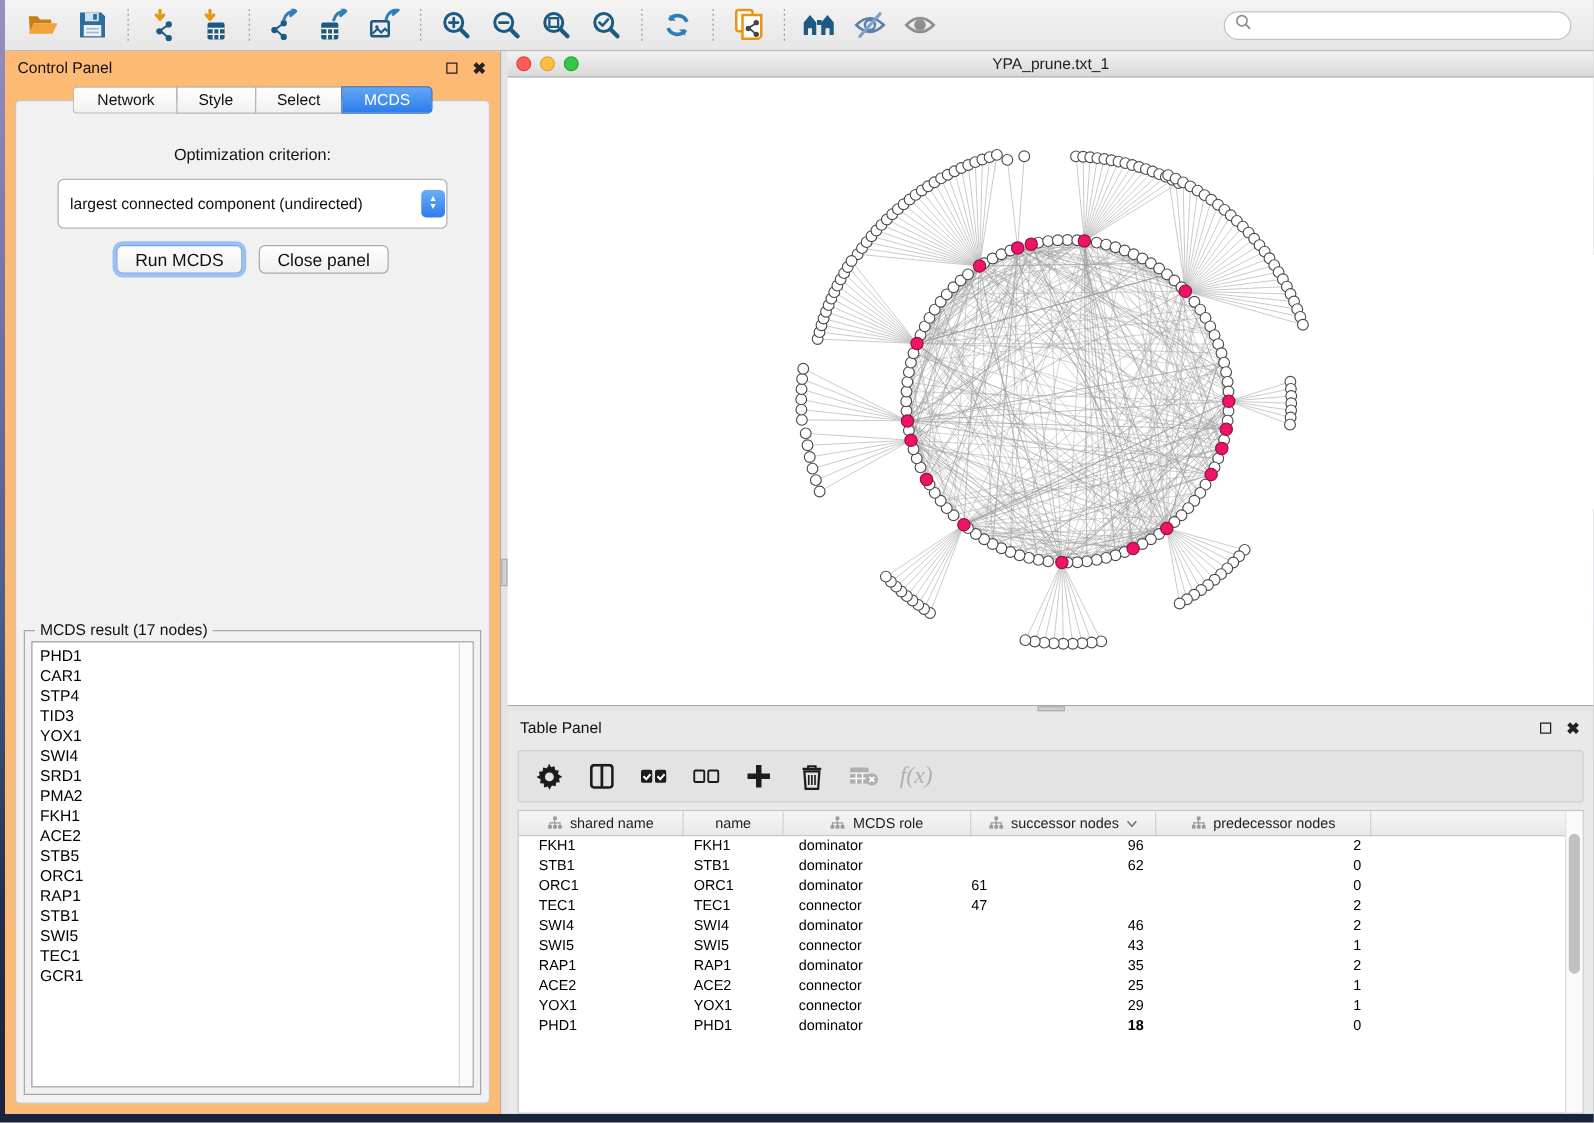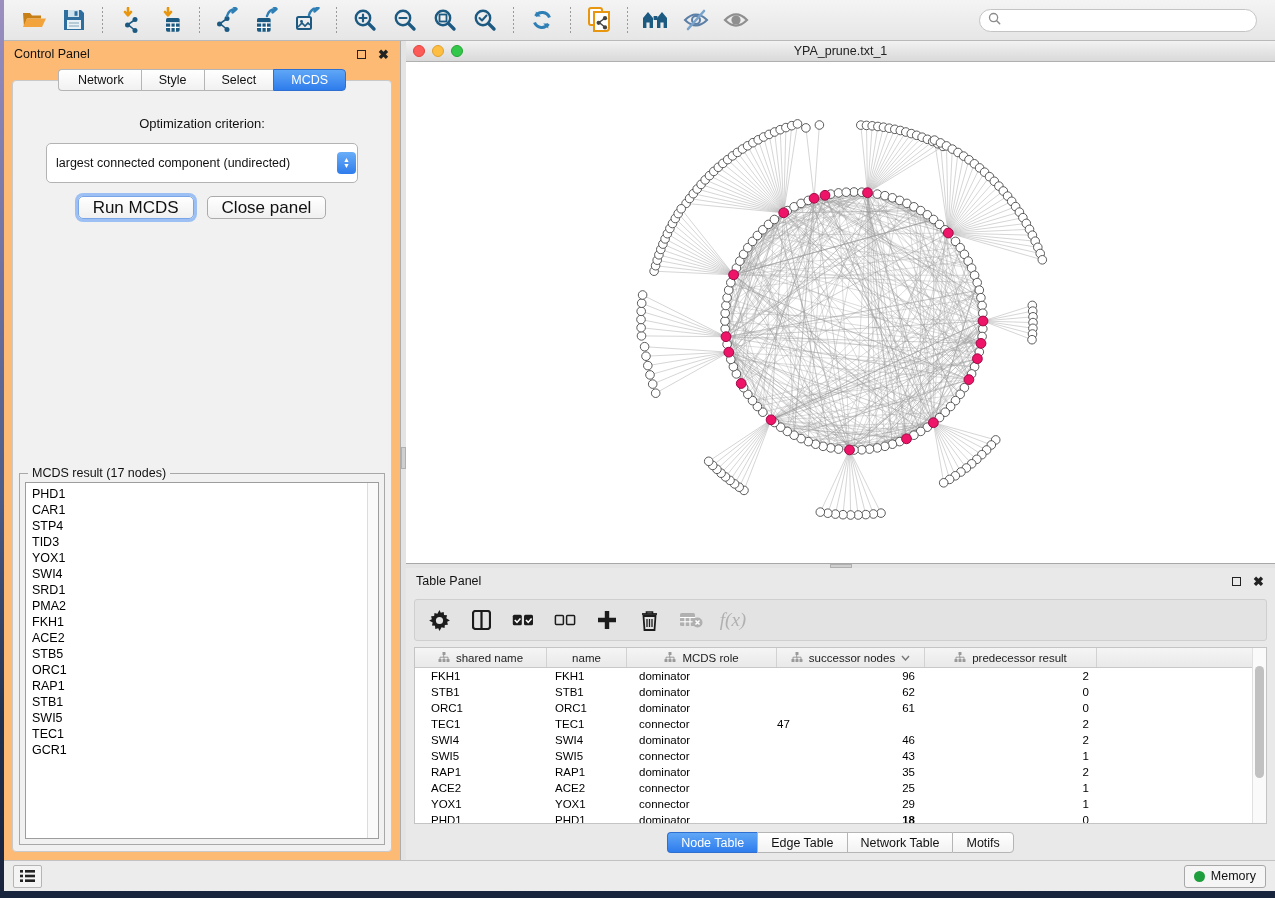--- a/index.html
+++ b/index.html
@@ -56,21 +56,21 @@
   .opt-label { text-align:center; font-size:13px; margin-top:24px; color:#111; }
   .combo { margin:12px auto 0 auto; width:312px; height:40px; background:#fff;
     border:1px solid #b3b3b3; border-radius:5px; display:flex; align-items:center;
     font-size:12.5px; color:#111; cursor:default; }
   .combo .combo-text { flex:1; padding-left:9px; white-space:nowrap; overflow:hidden; }
   .combo .combo-arrows { width:19px; height:22px; margin:0 1px 0 4px; border-radius:4px;
     background:linear-gradient(#6aaef8,#2e7ced); display:flex; flex-direction:column;
     align-items:center; justify-content:center; color:#fff; font-size:7px; line-height:6px; }
   .btn-row { display:flex; justify-content:center; gap:13px; margin-top:13px; }
   .pbtn { height:23px; padding:0 14px; background:linear-gradient(#ffffff,#f0f0f0);
-    border:1px solid #ababab; border-radius:5px; font-size:17px; color:#111;
+    border:1px solid #ababab; border-radius:5px; font-size:14px; color:#111;
     font-family:"Liberation Sans", sans-serif; cursor:default; }
   .pbtn.focused { box-shadow:0 0 0 3px rgba(100,160,245,.6); border-color:#7aa6e8; }
   .result-group { margin:auto 6px 6px 6px; height:372px; border:1px solid #a8a8a8;
     position:relative; background:#f1f1f1; }
   .result-title { position:absolute; top:-8px; left:8px; background:#f1f1f1;
     padding:0 4px; font-size:12.5px; color:#111; }
   .result-list { position:absolute; left:5px; right:5px; top:8px; bottom:5px; background:#fff;
     border:1px solid #9d9d9d; overflow:hidden; display:flex; }
   .result-items { flex:1; padding:3px 0 0 6px; font-size:12.5px; color:#000; }
   .result-items div { height:16px; line-height:16px; }
@@ -1305,21 +1305,21 @@
                 <div class="th" style="width: 172px; flex: 0 0 172px;">
                   <svg width="12" height="11" viewBox="0 0 12 11">
                     <g fill="#9a9a9a">
                       <rect x="4.5" y="0" width="3" height="3" rx="0.6"></rect>
                       <rect x="0.5" y="7" width="3" height="3" rx="0.6"></rect>
                       <rect x="4.5" y="7" width="3" height="3" rx="0.6"></rect>
                       <rect x="8.5" y="7" width="3" height="3" rx="0.6"></rect>
                       <path d="M5.7 3v2.2M2 7V5.2h8V7M6 5.2V7" stroke="#9a9a9a" fill="none"></path>
                     </g>
                   </svg>
-                  <span>predecessor result</span>
+                  <span>predecessor nodes</span>
                 </div>
               </div>
             <div class="tbl-rows" id="tbl-rows">
                 <div class="tr">
                   <div class="td" style="width: 132px; flex: 0 0 132px; text-align: left; padding-left: 16px;">FKH1</div>
                   <div class="td" style="width: 80px; flex: 0 0 80px; text-align: left; padding-left: 8px;">FKH1</div>
                   <div class="td" style="width: 150px; flex: 0 0 150px; text-align: left; padding-left: 12px;">dominator</div>
                   <div class="td" style="width: 148px; flex: 0 0 148px; text-align: right; padding-right: 10px;">96</div>
                   <div class="td" style="width: 172px; flex: 0 0 172px; text-align: right; padding-right: 8px;">2</div>
                 </div>
@@ -1327,21 +1327,21 @@
                   <div class="td" style="width: 132px; flex: 0 0 132px; text-align: left; padding-left: 16px;">STB1</div>
                   <div class="td" style="width: 80px; flex: 0 0 80px; text-align: left; padding-left: 8px;">STB1</div>
                   <div class="td" style="width: 150px; flex: 0 0 150px; text-align: left; padding-left: 12px;">dominator</div>
                   <div class="td" style="width: 148px; flex: 0 0 148px; text-align: right; padding-right: 10px;">62</div>
                   <div class="td" style="width: 172px; flex: 0 0 172px; text-align: right; padding-right: 8px;">0</div>
                 </div>
                 <div class="tr">
                   <div class="td" style="width: 132px; flex: 0 0 132px; text-align: left; padding-left: 16px;">ORC1</div>
                   <div class="td" style="width: 80px; flex: 0 0 80px; text-align: left; padding-left: 8px;">ORC1</div>
                   <div class="td" style="width: 150px; flex: 0 0 150px; text-align: left; padding-left: 12px;">dominator</div>
-                  <div class="td" style="width: 148px; flex: 0 0 148px; text-align: right; padding-right: 10px;">61</div>
+                  <div class="td" style="width: 148px; flex: 0 0 148px; padding-right: 10px;">61</div>
                   <div class="td" style="width: 172px; flex: 0 0 172px; text-align: right; padding-right: 8px;">0</div>
                 </div>
                 <div class="tr">
                   <div class="td" style="width: 132px; flex: 0 0 132px; text-align: left; padding-left: 16px;">TEC1</div>
                   <div class="td" style="width: 80px; flex: 0 0 80px; text-align: left; padding-left: 8px;">TEC1</div>
                   <div class="td" style="width: 150px; flex: 0 0 150px; text-align: left; padding-left: 12px;">connector</div>
                   <div class="td" style="width: 148px; flex: 0 0 148px; padding-right: 10px;">47</div>
                   <div class="td" style="width: 172px; flex: 0 0 172px; text-align: right; padding-right: 8px;">2</div>
                 </div>
                 <div class="tr">
@@ -1385,39 +1385,17 @@
                   <div class="td" style="width: 150px; flex: 0 0 150px; text-align: left; padding-left: 12px;">dominator</div>
                   <div class="td" style="width: 148px; flex: 0 0 148px; text-align: right; padding-right: 10px; font-weight: bold;">18</div>
                   <div class="td" style="width: 172px; flex: 0 0 172px; text-align: right; padding-right: 8px;">0</div>
                 </div>
               </div>
           </div>
           <div class="tbl-vscroll">
             <span class="thumb" style="top:18px;height:112px;"></span>
           </div>
         </div>
-        <div class="tp-tabs" id="tp-tabs">
-            <div class="tp-tab active">Node Table</div>
-            <div class="tp-tab">Edge Table</div>
-            <div class="tp-tab">Network Table</div>
-            <div class="tp-tab">Motifs</div>
-          </div>
       </div>
     </div>
   </div>
 
-  <div class="status-bar">
-    <div class="list-btn">
-      <svg width="17" height="14" viewBox="0 0 17 14">
-        <rect x="1" y="1" width="3" height="2.6" fill="#222"></rect>
-          <rect x="6" y="1" width="10" height="2.6" fill="#222"></rect>
-        <rect x="1" y="5.7" width="3" height="2.6" fill="#222"></rect>
-          <rect x="6" y="5.7" width="10" height="2.6" fill="#222"></rect>
-        <rect x="1" y="10.4" width="3" height="2.6" fill="#222"></rect>
-          <rect x="6" y="10.4" width="10" height="2.6" fill="#222"></rect>
-      </svg>
-    </div>
-    <div class="memory-btn">
-      <span class="mem-dot"></span>
-      <span>Memory</span>
-    </div>
-  </div>
 </div>
 
 </body></html>

